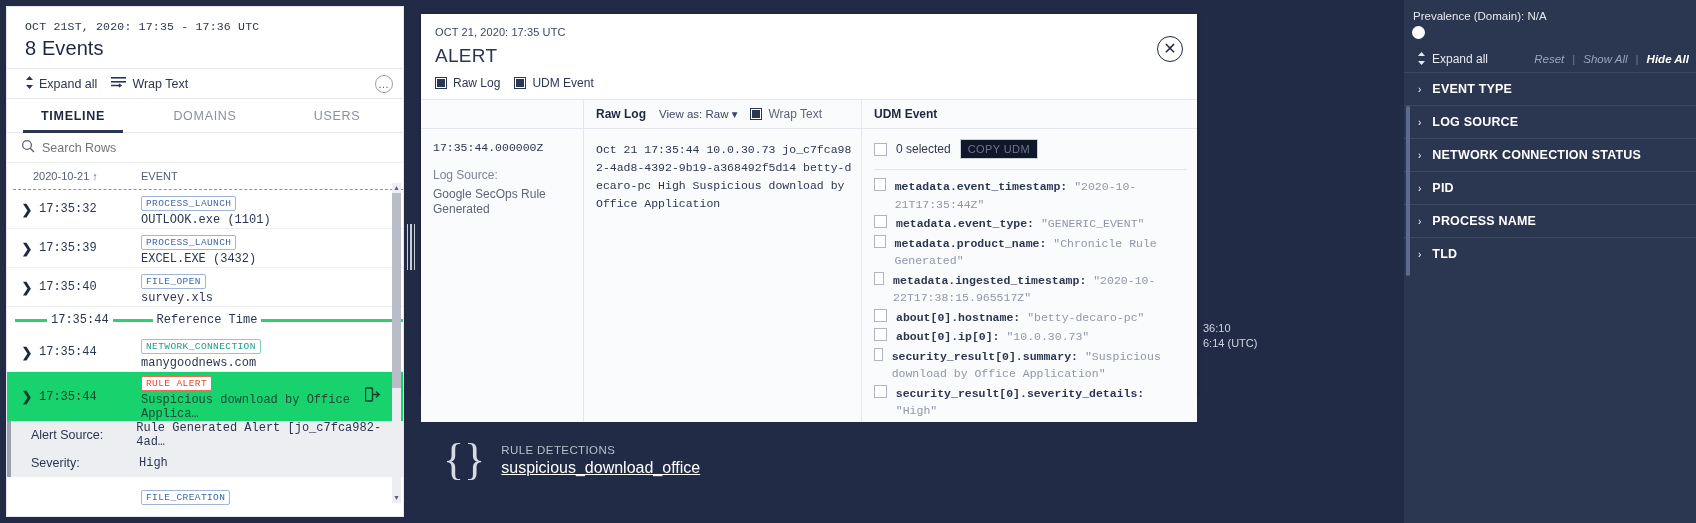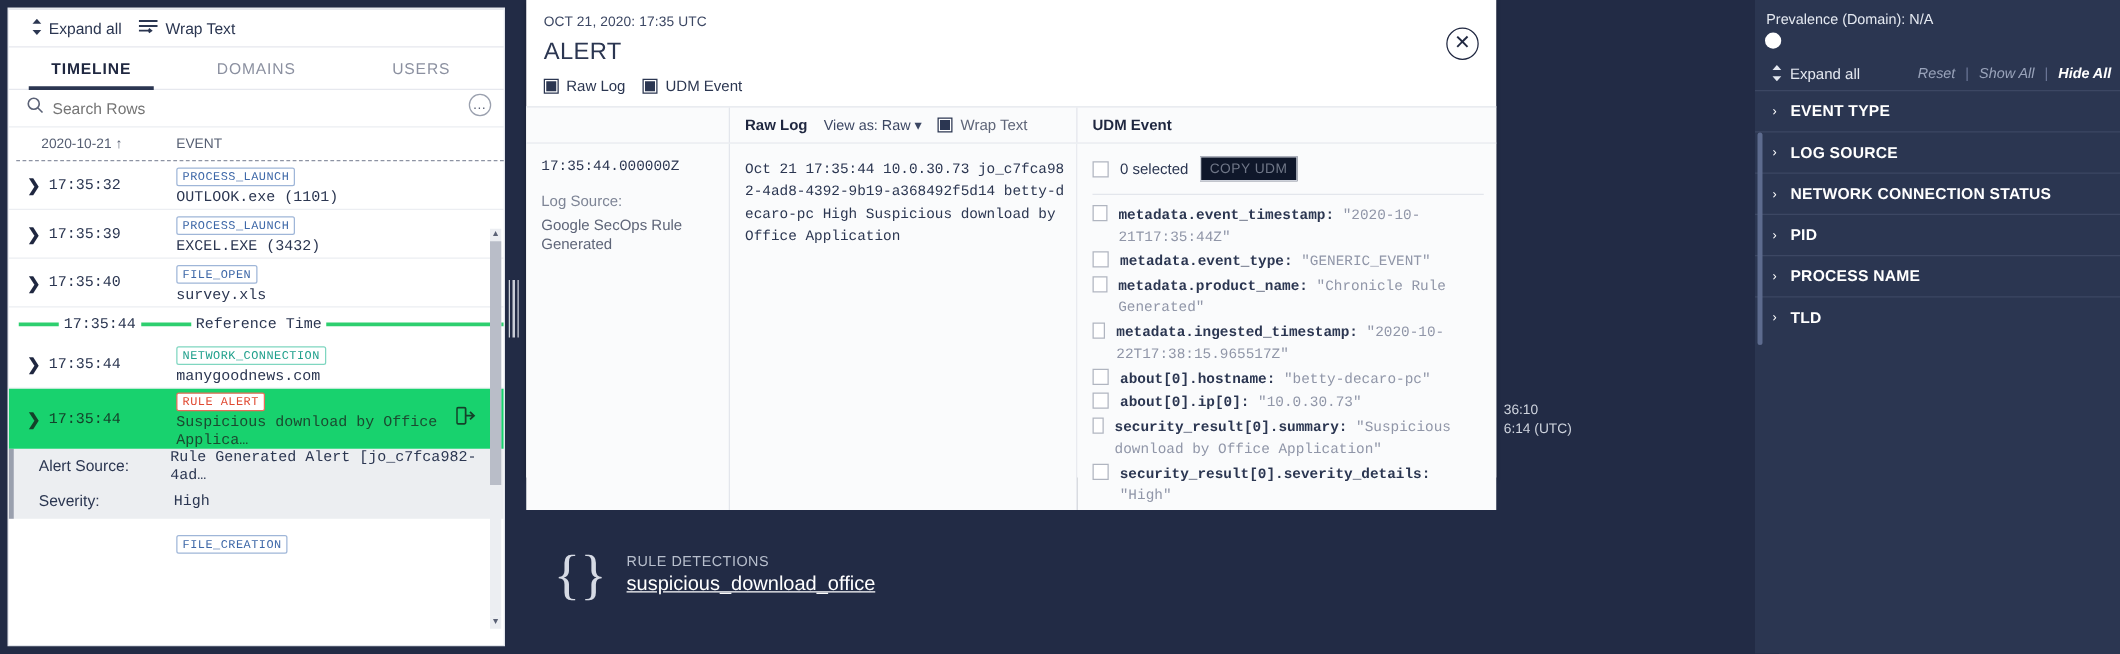--- a/index.html
+++ b/index.html
@@ -76,21 +76,21 @@
 
   
   #drag-handle{
     position:absolute; left:406px; top:220px; width:10px; height:54px;
     display:flex; gap:2px; align-items:center; justify-content:center;
   }
   #drag-handle i{ display:block; width:1.5px; height:46px; background:#c9cdd6;}
 
   
   #center-panel{
-    position:absolute; left:421px; top:0; width:776px; height:382px;
+    position:absolute; left:421px; top:14px; width:776px; height:382px;
     background:#fff; box-shadow:0 1px 4px rgba(0,0,0,.35);
   }
   .cp-head{ padding:12px 0 0 14px; }
   .cp-date{ font-size:11px; color:#3c4763; letter-spacing:.1px; }
   .cp-title{ font-size:19px; color:#2b3651; margin-top:7px; letter-spacing:.3px; }
   .cp-checks{ display:flex; gap:14px; align-items:center; margin-top:9px; padding-bottom:9px;}
   .chk{ display:flex; align-items:center; gap:6px; font-size:12px; color:#2b3651; cursor:pointer;}
   .box{ width:12px; height:12px; border:1.6px solid #2b3651; display:inline-block; position:relative; background:#fff;}
   .box.on:after{
     content:""; position:absolute; left:1px; top:1px; width:8px; height:8px; background:#2b3651;
@@ -157,20 +157,24 @@
   .rp-item .t{ color:#fff; font-size:12.5px; font-weight:bold; letter-spacing:.2px;}
   .rp-item .c{ color:#fff; font-size:10px;}
   .rp-scroll{ position:absolute; left:2px; top:106px; width:4px; height:170px; background:#5d6b8e; border-radius:2px;}
   .expand-ico{ display:inline-block; width:9px; text-align:center; line-height:1;}
 </style>
 </head>
 <body>
 
 <div id="left-panel">
 
+  <div class="lp-head">
+    <div class="lp-date">OCT 21ST, 2020: 17:35 - 17:36 UTC</div>
+    <div class="lp-count">8 Events</div>
+  </div>
 
   <div class="more-dots">…</div>
 
   <div class="lp-tools">
     <div class="lp-tool">
       <span>
         <svg width="9" height="13" viewBox="0 0 9 13">
             <path d="M4.5 0L8 4H1z" fill="#2b3651"></path>
             <path d="M4.5 13L1 9h7z" fill="#2b3651"></path>
           </svg>

